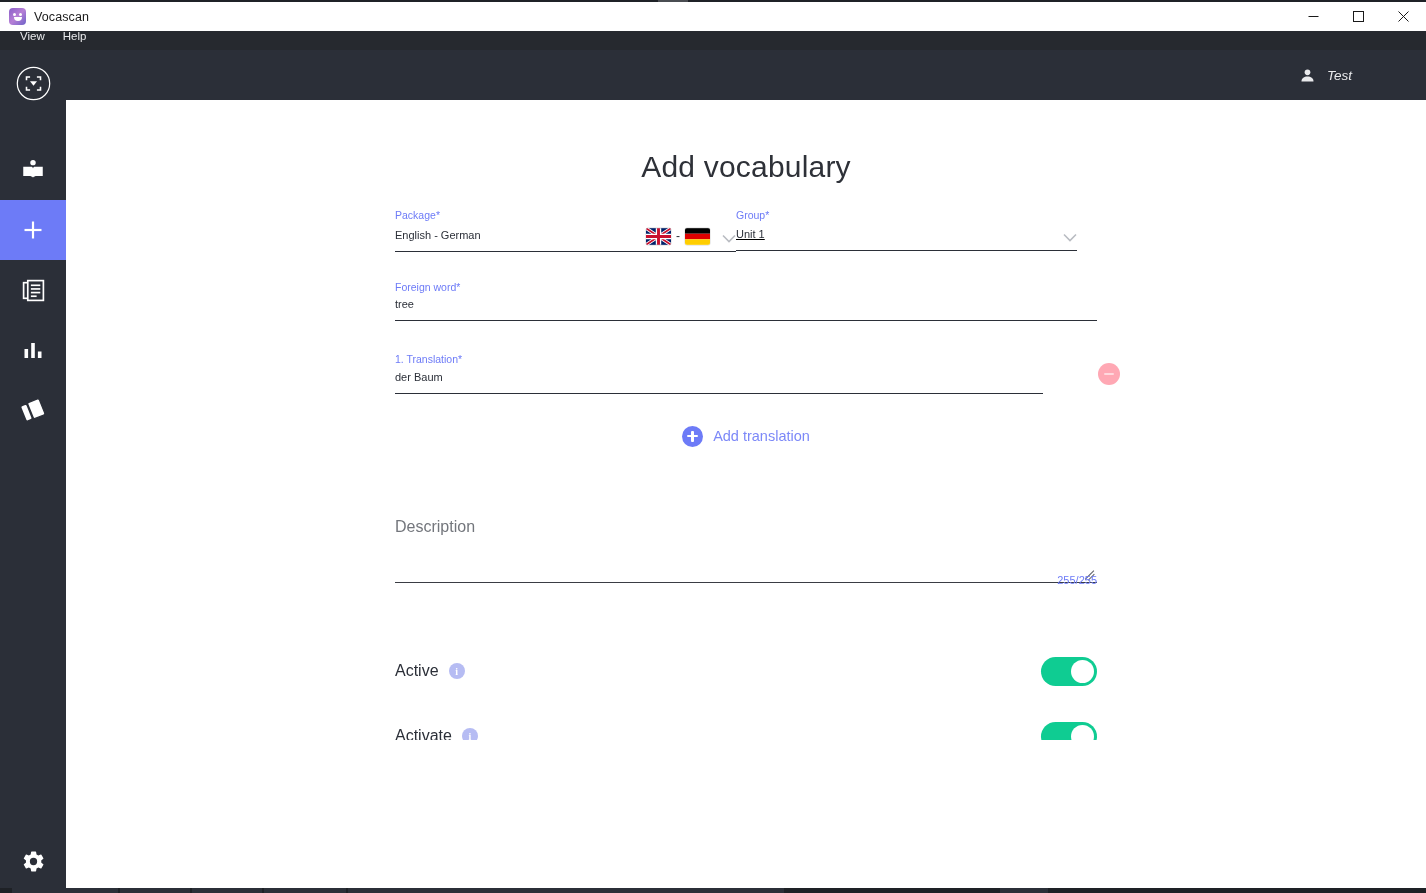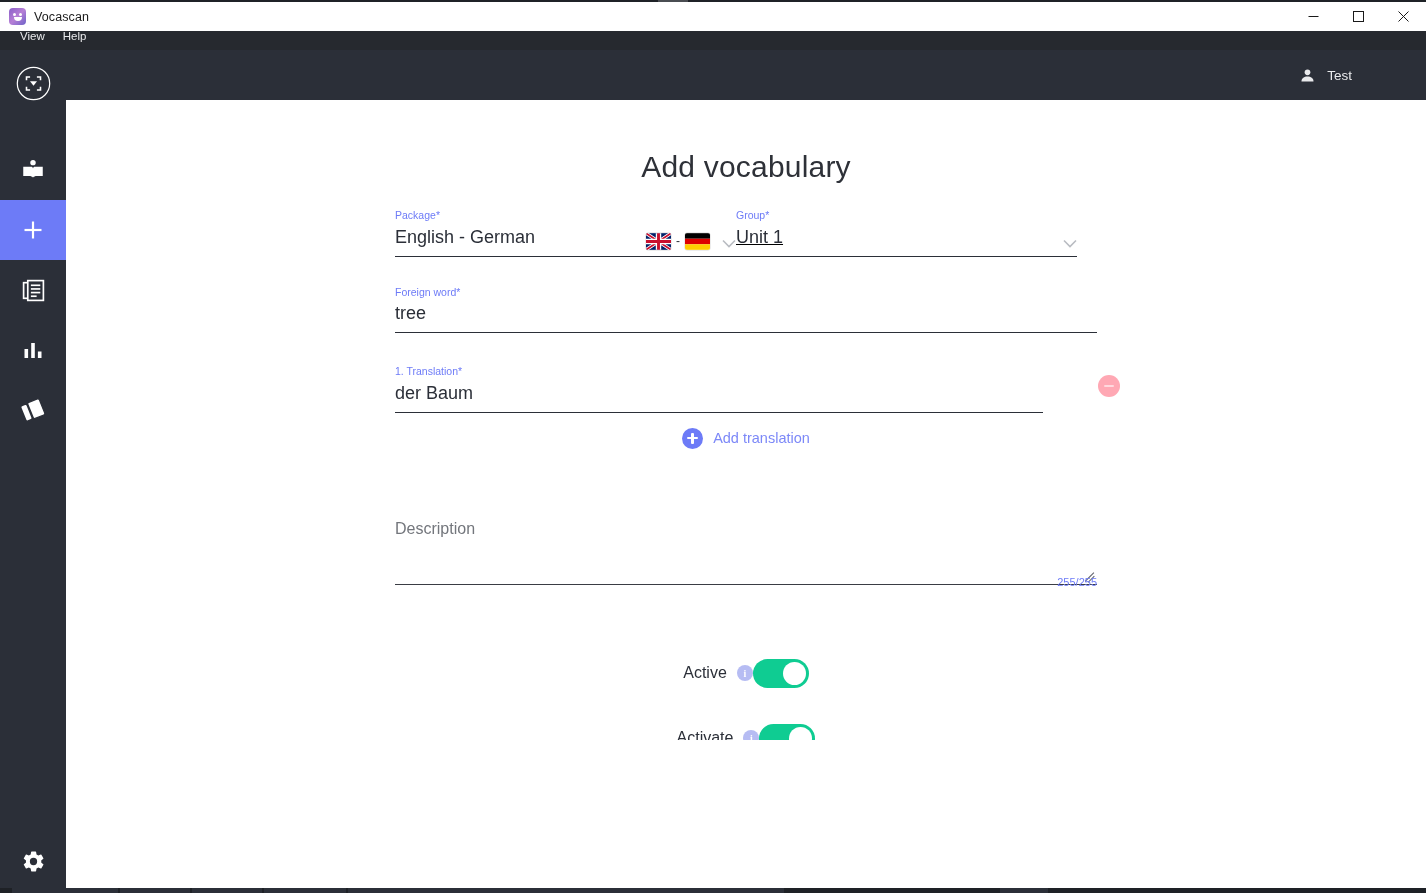--- a/index.html
+++ b/index.html
@@ -80,20 +80,21 @@
   .header {
     position: absolute; top: 50px; left: 0;
     width: 1426px; height: 50px;
     background: #2b2f38;
     display: flex; align-items: center;
     justify-content: flex-end;
   }
   .user-chip {
     display: flex; align-items: center; gap: 11px;
     margin-right: 74px;
+    font-style: italic;
   }
   .user-name { font-size: 13.5px; color: #e9eaec; }
 
   
   .sidebar {
     position: absolute; top: 50px; left: 0;
     width: 66px; height: 843px;
     background: #2b2f38;
     display: flex; flex-direction: column; align-items: center;
   }
@@ -139,21 +140,21 @@
 
   
   .field { position: relative; }
   .field-label {
     font-size: 10.5px; color: #6d7bf7;
     line-height: 1;
     margin-bottom: 7px;
   }
   .field-label .req { color: #6d7bf7; }
   .field-value {
-    font-size: 18px; color: #2b2f38;
+    font-size: 11px; color: #2b2f38;
     line-height: 1;
     padding-bottom: 10px;
   }
   .underline { height: 1px; background: #2b2f38; width: 100%; }
   .underline.thin { background: #3a3d44; }
 
   .row { display: flex; gap: 0; }
 
   .pkg-field { width: 341px; position: relative; }
   .pkg-inner { display: flex; align-items: flex-end; }
@@ -177,21 +178,21 @@
     position: absolute; right: -77px; top: 9px;
     width: 22px; height: 22px; border-radius: 50%;
     background: #ffa8b4;
     display: flex; align-items: center; justify-content: center;
   }
   .remove-btn .bar {
     width: 10px; height: 2.5px; border-radius: 2px; background: #ffd9de;
   }
 
   .add-translation {
-    margin-top: 15px;
+    margin-top: 32px;
     display: flex; align-items: center; justify-content: center;
     gap: 10px;
   }
   .add-circle {
     width: 21px; height: 21px; border-radius: 50%;
     background: #6d7bf7; position: relative;
   }
   .add-circle::before, .add-circle::after {
     content: ""; position: absolute; background: #fff; border-radius: 1px;
   }
@@ -211,21 +212,21 @@
   }
   .resize-handle i {
     position: absolute; background: #5b5e65; height: 1px; transform-origin: left;
   }
   .char-count {
     position: absolute; right: 0; top: 55px;
     font-size: 11px; color: #6d7bf7;
   }
 
   .toggle-row {
-    display: flex; align-items: center; justify-content: center;
+    display: flex; align-items: center; justify-content: space-between;
     width: 702px;
   }
   .toggle-row.first { margin-top: 74px; }
   .toggle-row.second { margin-top: 36px; }
   .toggle-left { display: flex; align-items: center; gap: 10px; }
   .toggle-label { font-size: 16px; color: #2b2f38; font-weight: 400; }
   .info-icon {
     width: 16px; height: 16px; border-radius: 50%;
     background: #b6bcf3;
     display: flex; align-items: center; justify-content: center;

